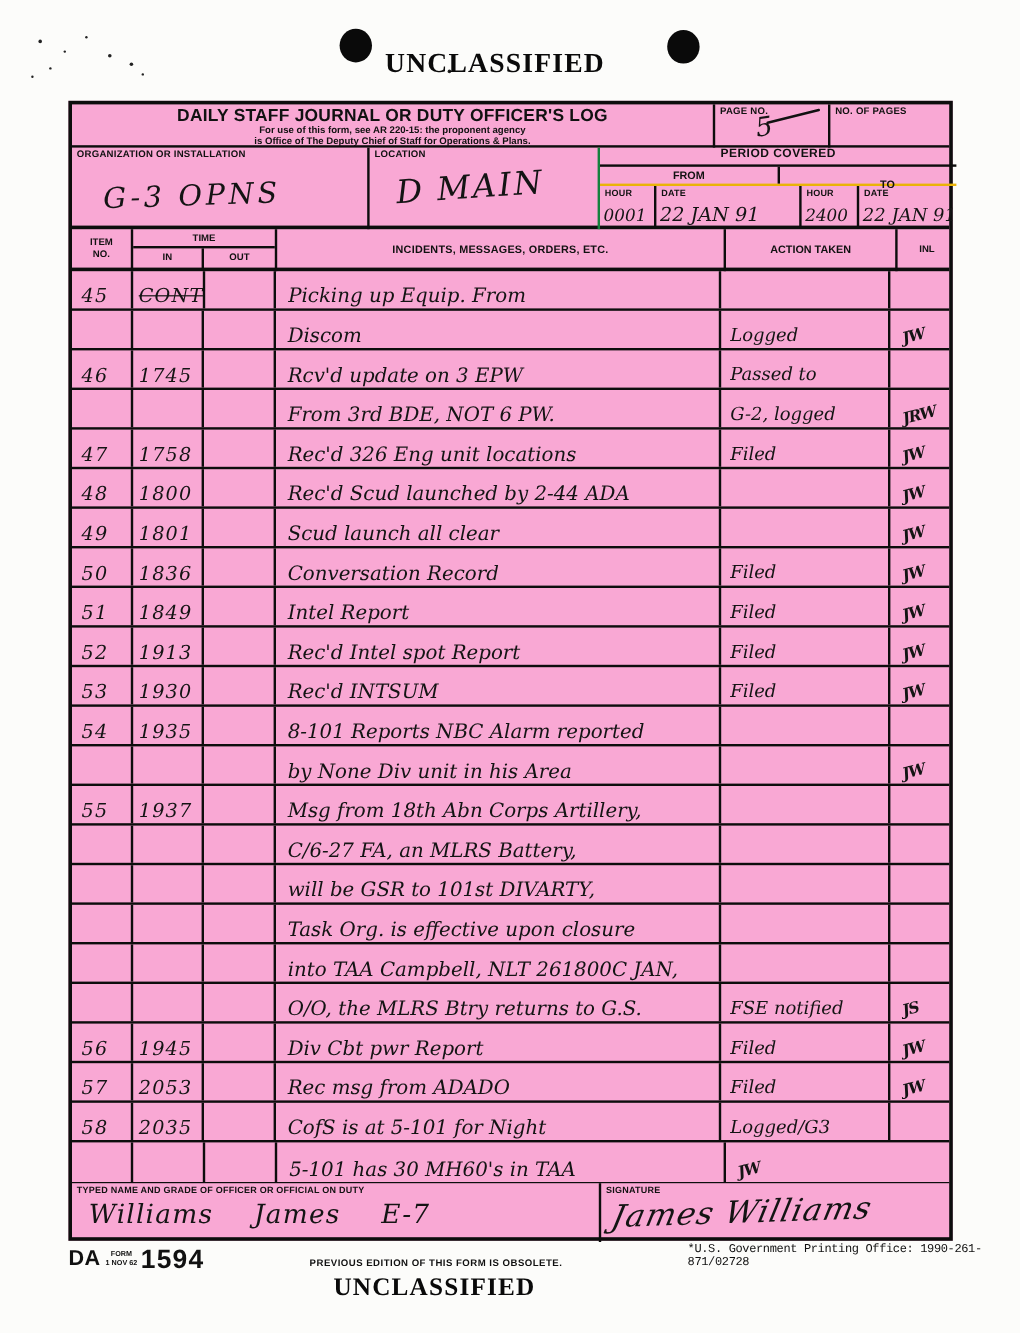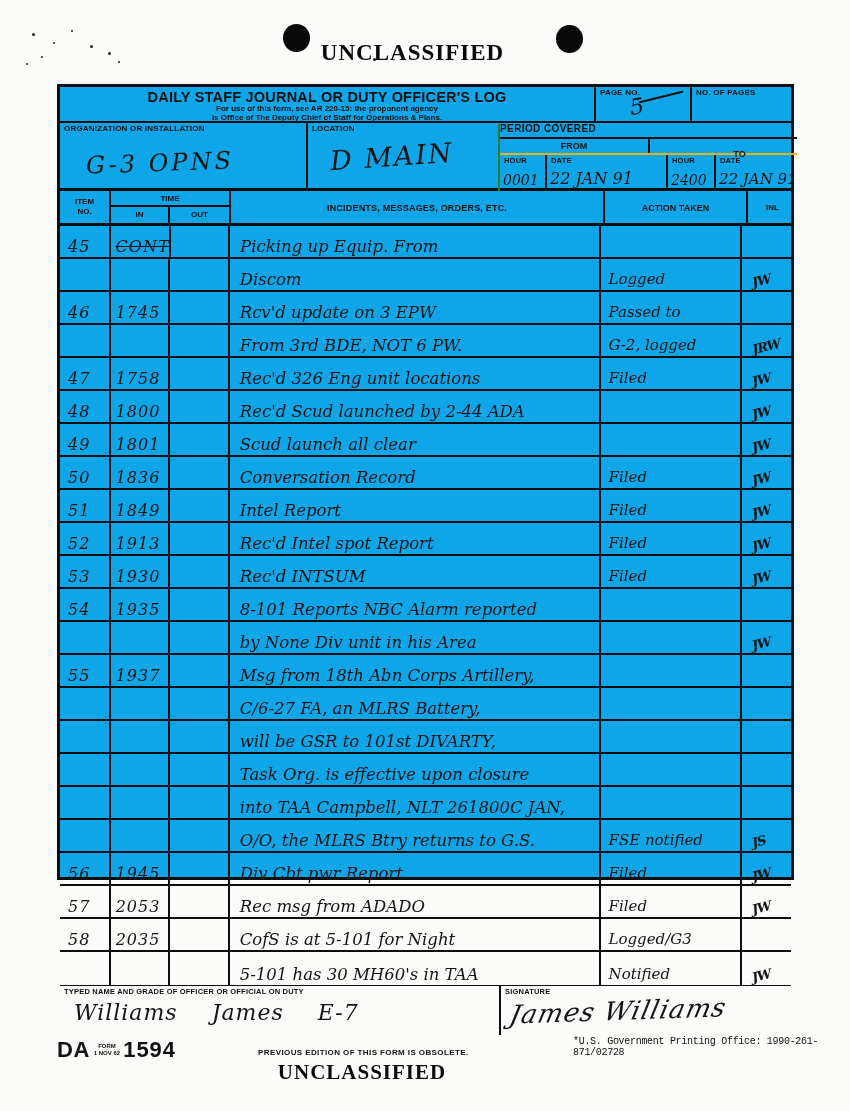--- a/index.html
+++ b/index.html
@@ -12,22 +12,22 @@
   
   .speck { position:absolute; background:#222; border-radius:50%; }
   .hole { position:absolute; width:27px; height:28px; background:#0a0a0a; border-radius:50%; }
   
   .stamp {
     position:absolute; font-family:"Liberation Serif", serif; font-weight:bold;
     font-size:23px; letter-spacing:1px; color:#0a0a0a; text-align:center;
   }
   
   .form {
-    position:absolute; left:57px; top:84px; width:737px; height:796px;
-    border:3px solid #0d0d0d; background:#0ea5e9;
+    position:absolute; left:57px; top:84px; width:737px; height:950px;
+    border:3px solid #0d0d0d; background:#f9a8d4;
   }
   .cell { position:absolute; border-color:#0d0d0d; }
   .lbl { font-size:8px; font-weight:bold; letter-spacing:0.2px; padding:2px 0 0 4px; line-height:1.1; white-space:nowrap; }
   
   .hw {
     font-family:"DejaVu Serif", serif; font-style:italic; color:#141414;
     line-height:1; white-space:nowrap;
   }
   
   .row-title { position:absolute; left:0; top:0; width:100%; height:36px; border-bottom:2px solid #0d0d0d; }
@@ -38,21 +38,21 @@
   .pageno-value { position:absolute; left:34px; top:9px; font-size:22px; transform:rotate(-8deg); }
   .pageno-flourish { position:absolute; left:42px; top:9px; width:46px; height:2px; background:#111; transform:rotate(-14deg); border-radius:2px; }
   .pages-cell { left:632px; top:0; width:105px; height:36px; }
   
   .row-org { position:absolute; left:0; top:36px; width:100%; height:68px; border-bottom:3px solid #0d0d0d; }
   .org-cell { left:0; top:0; width:248px; height:68px; border-right:2px solid #0d0d0d; }
   .org-value { position:absolute; left:26px; top:28px; font-size:24px; letter-spacing:3px; transform:rotate(-2deg); }
   .loc-cell { left:248px; top:0; width:192px; height:68px; border-right:2px solid #15803d; }
   .loc-value { position:absolute; left:22px; top:20px; font-size:27px; letter-spacing:2px; transform:rotate(-4deg); }
   .period-cell { left:440px; top:0; width:297px; height:68px; }
-  .period-label { height:16px; border-bottom:2px solid #0d0d0d; font-size:10px; font-weight:bold; letter-spacing:0.4px; }
+  .period-label { height:16px; border-bottom:2px solid #0d0d0d; font-size:10px; font-weight:bold; text-align:center; letter-spacing:0.4px; }
   .fromto { display:flex; height:16px; border-bottom:2px solid #eab308;gap:32px; }
   .from-box { width:168px; border-right:2px solid #0d0d0d; font-size:9px; font-weight:bold; text-align:center; padding-top:2px; }
   .to-box { width:129px; font-size:9px; font-weight:bold; text-align:center; padding-top:10px; }
   .hourdate { display:flex; height:34px; }
   .hd-cell { height:34px; border-right:2px solid #0d0d0d; position:relative; }
   .hd-cell:last-child { border-right:none; }
   .hd-val { position:absolute; left:3px; bottom:2px; font-size:14px; }
   
   .row-colhead { position:absolute; left:0; top:104px; width:100%; height:35px; border-bottom:3px solid #0d0d0d; }
   .ch { position:absolute; top:0; height:35px; border-right:2px solid #0d0d0d; font-size:8px; font-weight:bold; text-align:center; }
@@ -83,21 +83,21 @@
   .strike { text-decoration:line-through; }
   
   .row-officer { position:absolute; left:0; top:898px; width:100%; height:49px; border-top:1px solid #0d0d0d; }
   .officer-name { left:0; top:0; width:441px; height:49px; border-right:2px solid #0d0d0d; }
   .officer-name .lbl, .officer-sig .lbl { font-size:7.5px; }
   .name-value { position:absolute; left:14px; top:16px; font-size:22px; word-spacing:26px; letter-spacing:1px; }
   .officer-sig { left:441px; top:0; width:296px; height:49px; }
   .sig-value { position:absolute; left:10px; top:12px; font-size:26px; letter-spacing:1px; transform:skewX(-14deg) rotate(-2deg); }
   
   .footer-da { position:absolute; left:57px; top:1040px; display:flex; align-items:flex-start; }
-  .da-big { font-size:22px; font-weight:900; letter-spacing:0.5px; line-height:0.9; }
+  .da-big { font-size:18px; font-weight:900; letter-spacing:0.5px; line-height:0.9; }
   .da-small { font-size:6px; font-weight:bold; line-height:1.15; margin:3px 3px 0 4px; text-align:center; }
   .num-big { font-size:22px; font-weight:900; line-height:0.9; letter-spacing:1px; }
   .obsolete { position:absolute; left:258px; top:1048px; font-size:8px; font-weight:bold; letter-spacing:0.4px; }
   .gpo { position:absolute; left:573px; top:1036px; font-family:"Liberation Mono", monospace; font-size:10px; letter-spacing:-0.3px; }
 </style>
 </head>
 <body>
 
 <div class="page">
 
@@ -634,23 +634,20 @@
           </div>
     <div class="lc lc-in">
             <span class="hw"></span>
           </div>
     <div class="lc lc-out">
             <span class="hw"></span>
           </div>
     <div class="lc lc-text">
             <span class="hw">5-101 has 30 MH60's in TAA</span>
           </div>
-    <div class="lc lc-action">
-            <span class="hw">Notified</span>
-          </div>
     <div class="lc lc-inl">
             <span class="hw">JW</span>
           </div>
   </div>
       </div>
 
     <div class="row-officer">
       <div class="cell officer-name">
         <div class="lbl">TYPED NAME AND GRADE OF OFFICER OR OFFICIAL ON DUTY</div>
         <div class="hw name-value">Williams James E-7</div>

